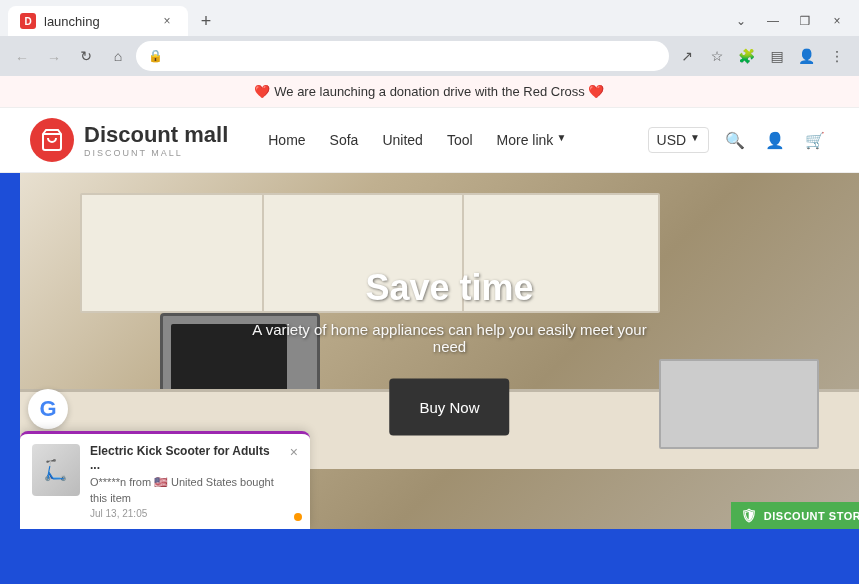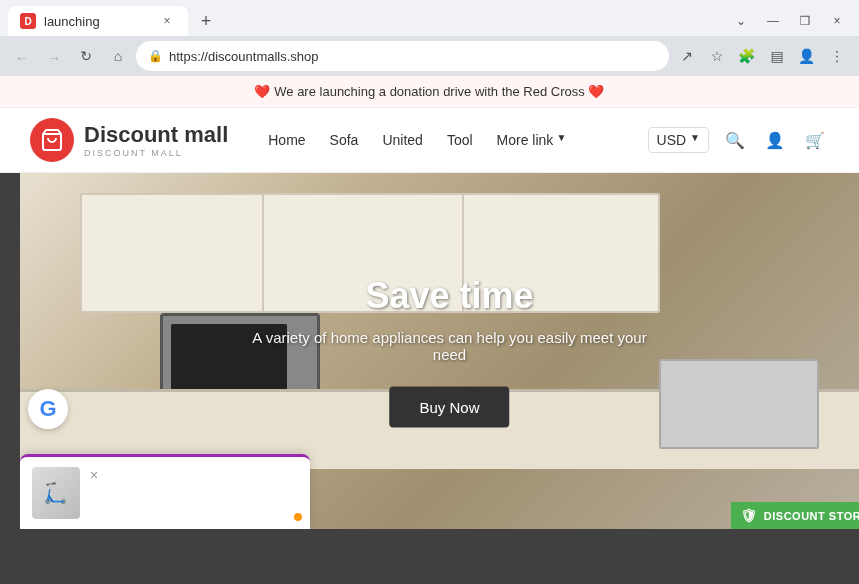--- a/index.html
+++ b/index.html
@@ -133,21 +133,21 @@
       display: flex;
       align-items: center;
       gap: 2px;
     }
 
     
     .website {
       width: 100%;
       height: calc(584px - 36px - 40px);
       overflow-y: auto;
-      background: #404040;
+      background: #1d4ed8;
     }
 
     
     .announcement-bar {
       background: #fff5f5;
       text-align: center;
       padding: 8px;
       font-size: 13px;
       color: #333;
       border-bottom: 1px solid #eee;
@@ -365,21 +365,21 @@
     .hero-subtitle {
       font-size: 15px;
       margin-bottom: 24px;
       color: rgba(255,255,255,0.95);
     }
 
     .hero-btn {
       background: #333;
       color: white;
       border: none;
-      padding: 12px 30px;
+      padding: 20px 30px;
       font-size: 15px;
       border-radius: 4px;
       cursor: pointer;
     }
 
     
     .notification-popup {
       position: absolute;
       bottom: 0;
       left: 0;
@@ -509,21 +509,20 @@
     </div>
   </div>
 
   <div class="toolbar">
     <div class="nav-btn disabled">←</div>
     <div class="nav-btn disabled">→</div>
     <div class="nav-btn">↻</div>
     <div class="nav-btn">⌂</div>
     <div class="address-bar">
       <span class="address-lock">🔒</span>
-      <span class="address-url">https://discountmalls.shop</span>
     </div>
     <div class="toolbar-actions">
       <div class="nav-btn">↗</div>
       <div class="nav-btn">☆</div>
       <div class="nav-btn">🧩</div>
       <div class="nav-btn">▤</div>
       <div class="nav-btn">👤</div>
       <div class="nav-btn">⋮</div>
     </div>
   </div>
@@ -590,20 +589,29 @@
       </div>
 
       <div class="google-g">
         <span>G</span>
       </div>
 
       <div class="notification-popup">
         <div class="notif-img">
           <span>🛴</span>
         </div>
+        <div class="notif-content">
+          <div class="notif-title">Electric Kick Scooter for Adults ...</div>
+          <div class="notif-desc">
+            <span>O*****n from</span>
+            <span>🇺🇸</span>
+            <span>United States bought this item</span>
+          </div>
+          <div class="notif-time">Jul 13, 21:05</div>
+        </div>
         <div class="notif-close">×</div>
         <div class="notif-dot"></div>
       </div>
 
       <div class="trusted-badge">
         <span class="trusted-icon">🛡</span>
         <span>DISCOUNT STORE</span>
       </div>
     </div>
 

